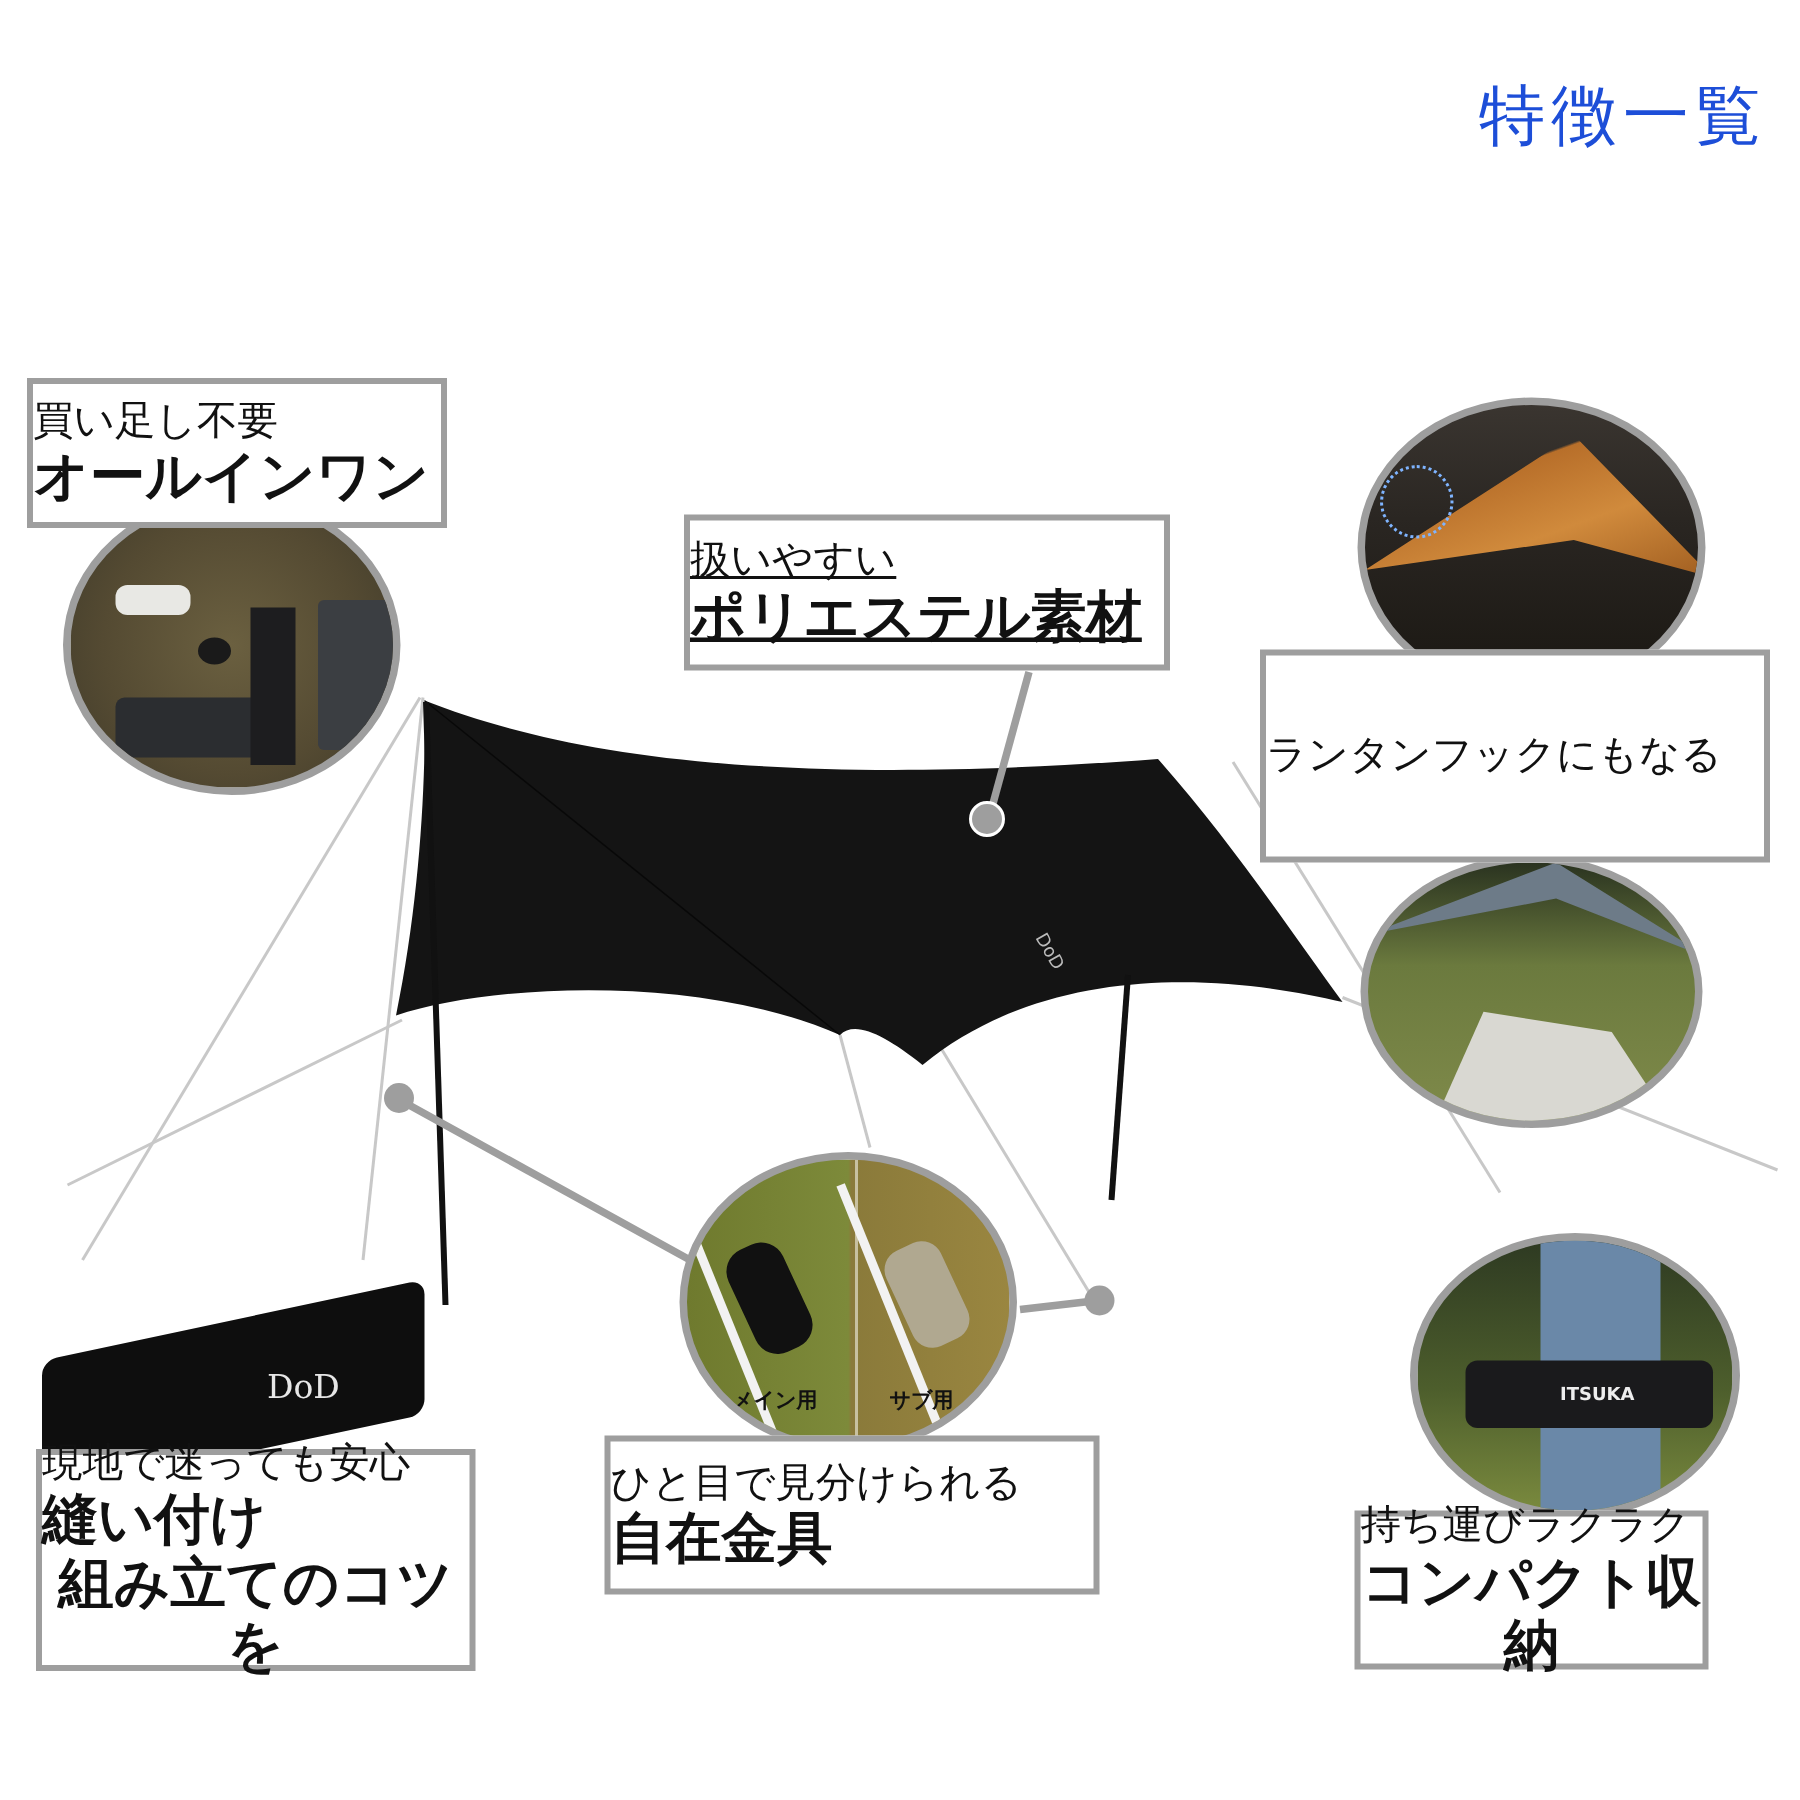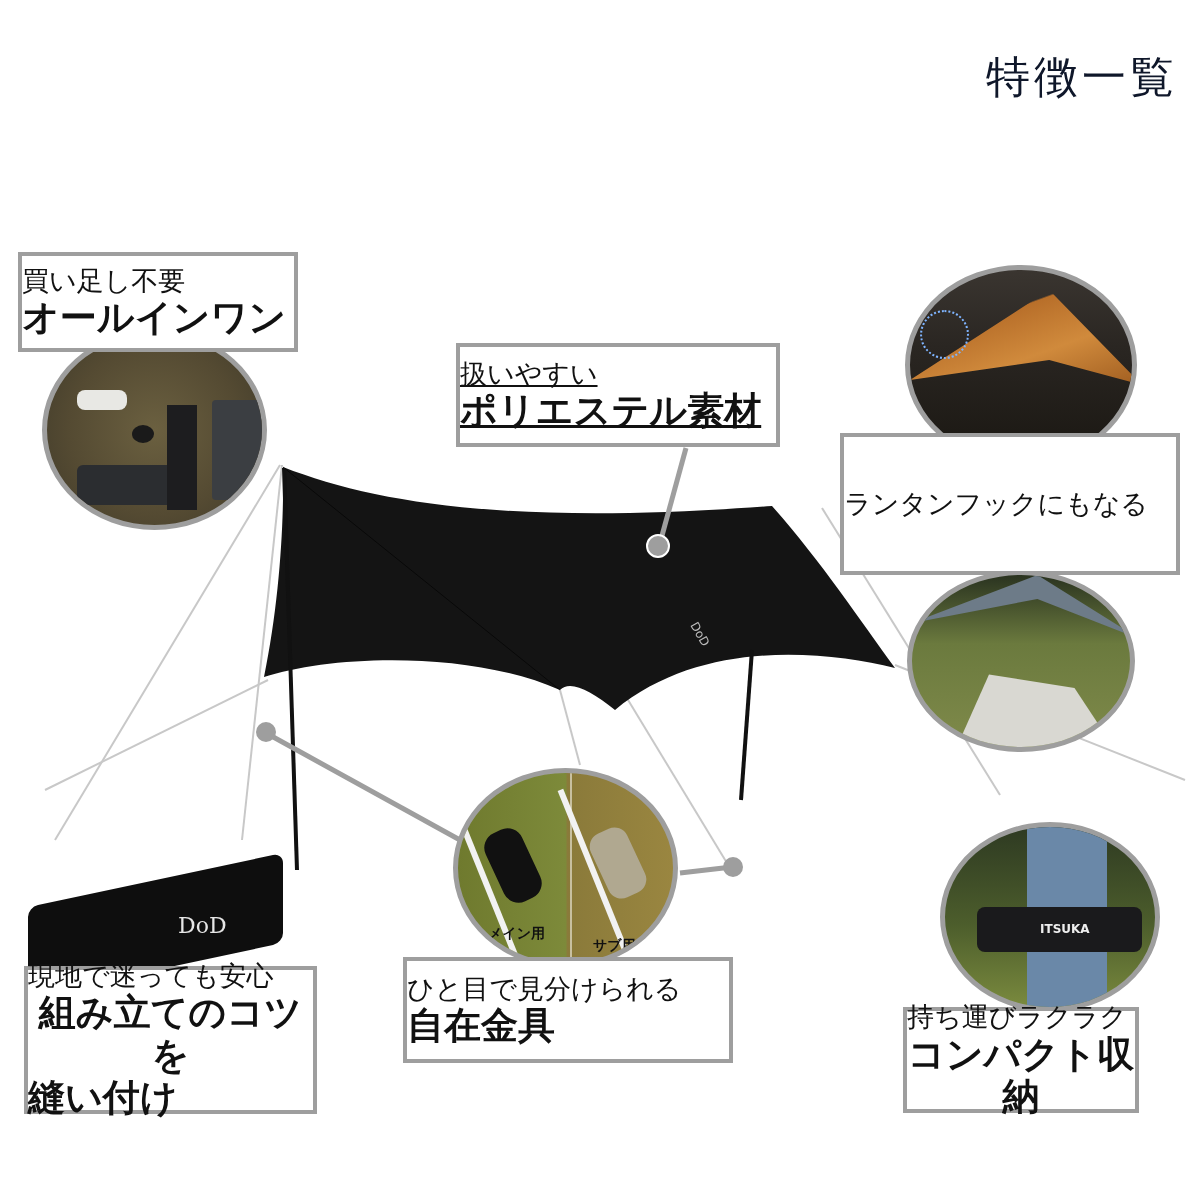--- a/index.html
+++ b/index.html
@@ -1,18 +1,18 @@
 <!DOCTYPE html>
 <html><head>
 <meta charset="utf-8">
 <style>
   html, body { margin:0; padding:0; background:#ffffff; }
   body { width:1200px; height:1200px; position:relative; overflow:hidden;
          font-family:"DejaVu Sans","Liberation Sans",sans-serif; color:#111; }
-  .title { position:absolute; right:22px; top:48px; font-size:44px; color:#0f172a;
+  .title { position:absolute; right:22px; top:48px; font-size:44px; color:#1d4ed8;
            letter-spacing:4px; font-weight:normal; }
   .scene { position:absolute; left:0; top:0; width:1200px; height:1200px; }
   .label-box { position:absolute; background:#ffffff; border:4px solid #9e9e9e;
                box-sizing:border-box; text-align:center; display:flex; flex-direction:column;
                justify-content:center; align-items:flex-start; }
   .sub { font-size:27px; line-height:1.2; color:#111; }
   .main { font-size:37px; font-weight:bold; line-height:1.15; color:#111; }
   .note { font-size:26px; line-height:1.2; color:#111; }
   .photo { position:absolute; border-radius:50%; border:5px solid #9e9e9e; box-sizing:border-box; overflow:hidden; }
   .photo-label { position:absolute; font-size:14px; font-weight:bold; color:#111; }
@@ -72,21 +72,21 @@
   <div style="position:absolute;left:20px;top:95px;width:190px;height:90px;background:#d9d8d2;clip-path:polygon(10% 100%,30% 5%,75% 20%,100% 100%);"></div>
 </div>
 
 <div class="photo" style="left:453px;top:768px;width:225px;height:200px;background:linear-gradient(90deg,#6f7a2e 0%,#7d8a3a 50%,#8a7a3a 51%,#9a8640 100%);">
   <div style="position:absolute;left:112px;top:0;width:2px;height:200px;background:#c8c0a0;"></div>
   <div style="position:absolute;left:35px;top:55px;width:40px;height:75px;background:#111;border-radius:16px;transform:rotate(-25deg);"></div>
   <div style="position:absolute;left:140px;top:55px;width:40px;height:70px;background:#b0a890;border-radius:14px;transform:rotate(-25deg);"></div>
   <div style="position:absolute;left:25px;top:20px;width:6px;height:180px;background:#f2f2f2;transform:rotate(-22deg);"></div>
   <div style="position:absolute;left:135px;top:10px;width:6px;height:190px;background:#f2f2f2;transform:rotate(-22deg);"></div>
   <span class="photo-label" style="left:30px;top:152px;">メイン用</span>
-  <span class="photo-label" style="left:135px;top:152px;margin-top:12px;">サブ用</span>
+  <span class="photo-label" style="left:135px;top:152px;">サブ用</span>
 </div>
 
 <div class="photo" style="left:940px;top:822px;width:220px;height:190px;background:linear-gradient(180deg,#2e3a22 0%,#4d5e2c 55%,#7a8a3e 100%);">
   <div style="position:absolute;left:82px;top:0;width:80px;height:190px;background:#6a88a8;"></div>
   <div style="position:absolute;left:32px;top:80px;width:165px;height:45px;background:#1a1a1c;border-radius:8px;"></div>
   <span style="position:absolute;left:95px;top:95px;font-size:12px;font-weight:bold;color:#eee;text-align:center;">ITSUKA</span>
 </div>
 
 <div style="position:absolute;left:18px;top:855px;width:270px;height:125px;">
   <div style="position:absolute;left:10px;top:25px;width:255px;height:90px;background:#0e0e0e;border-radius:10px;transform:skewY(-12deg);"></div>
@@ -102,22 +102,22 @@
   <div class="sub">扱いやすい</div>
   <div class="main">ポリエステル素材</div>
 </div>
 
 <div class="label-box" style="left:840px;top:433px;width:340px;height:142px;">
   <div class="sub">ランタンフックにもなる</div>
 </div>
 
 <div class="label-box" style="left:24px;top:966px;width:293px;height:148px;">
   <div class="sub">現地で迷っても安心</div>
+  <div class="main">縫い付け</div>
   <div class="main">組み立てのコツを</div>
-  <div class="main">縫い付け</div>
 </div>
 
 <div class="label-box" style="left:403px;top:957px;width:330px;height:106px;">
   <div class="sub">ひと目で見分けられる</div>
   <div class="main">自在金具</div>
 </div>
 
 <div class="label-box" style="left:903px;top:1007px;width:236px;height:106px;">
   <div class="sub">持ち運びラクラク</div>
   <div class="main">コンパクト収納</div>

